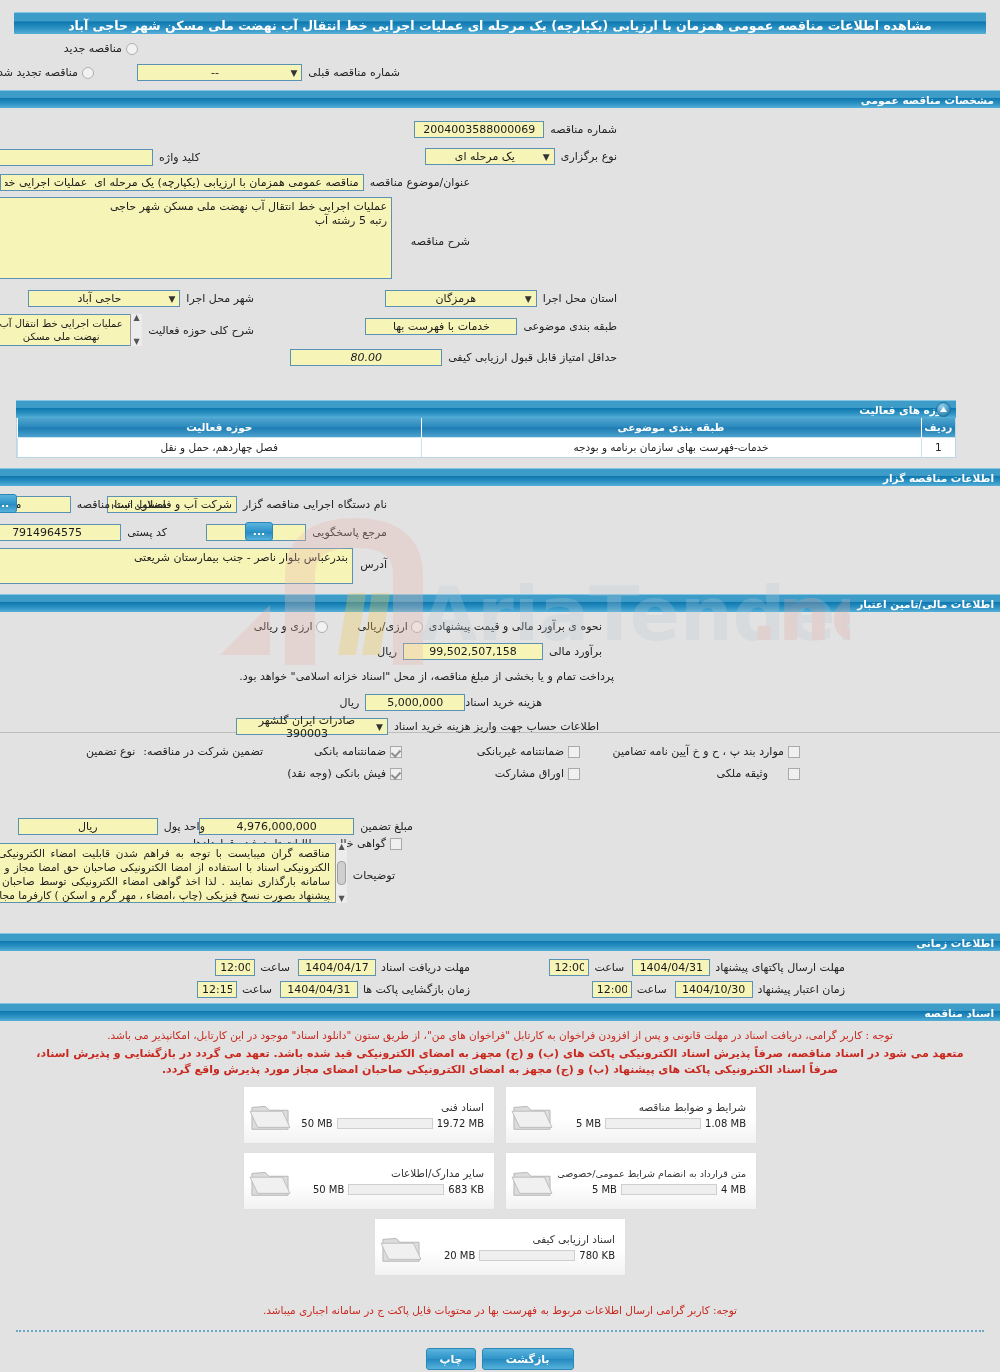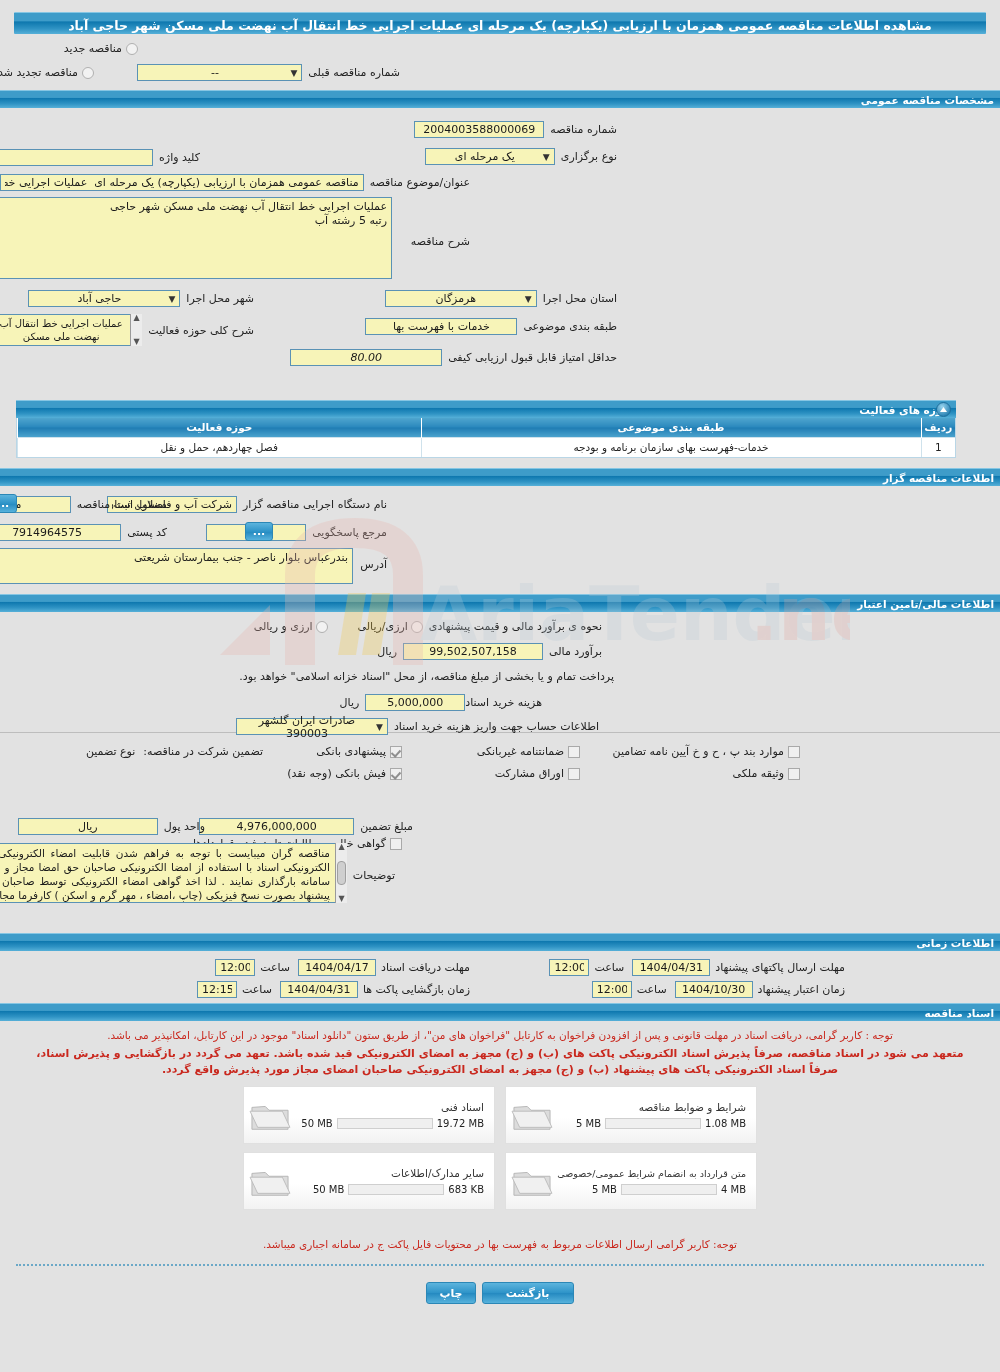--- a/index.html
+++ b/index.html
@@ -402,21 +402,21 @@
 <div style="border-top:1px solid #bdbdbd;margin:0 0 0 0;"></div>
 <div style="position:relative;height:200px;">
 
   <div style="position:absolute;right:737px;top:12px;" class="row">
     <span class="lbl">تضمین شرکت در مناقصه:</span>
     <span class="lbl" style="margin-right:8px;">نوع تضمین</span>
   </div>
 
   <div style="position:absolute;right:598px;top:12px;" class="row">
     <span class="cb on"></span>
-    <span class="lbl" style="margin-right:4px;">پیشنهادی بانکی</span>
+    <span class="lbl" style="margin-right:4px;">ضمانتنامه بانکی</span>
   </div>
 
   <div style="position:absolute;right:420px;top:12px;" class="row">
     <span class="cb"></span>
     <span class="lbl" style="margin-right:4px;">ضمانتنامه غیربانکی</span>
   </div>
 
   <div style="position:absolute;right:200px;top:12px;" class="row">
     <span class="cb"></span>
     <span class="lbl" style="margin-right:4px;">موارد بند پ ، ح و خ آیین نامه تضامین</span>
@@ -427,21 +427,21 @@
     <span class="lbl" style="margin-right:4px;">فیش بانکی (وجه نقد)</span>
   </div>
 
   <div style="position:absolute;right:420px;top:34px;" class="row">
     <span class="cb"></span>
     <span class="lbl" style="margin-right:4px;">اوراق مشارکت</span>
   </div>
 
   <div style="position:absolute;right:200px;top:34px;" class="row">
     <span class="cb"></span>
-    <span class="lbl" style="margin-right:4px;">وثیقه ملکی</span>
+    <span class="lbl" style="margin-right:20px;">وثیقه ملکی</span>
   </div>
 
   <div style="position:absolute;right:598px;top:56px;margin-top:48px;" class="row">
     <span class="cb"></span>
     <span class="lbl" style="margin-right:4px;">گواهی خالص مطالبات تایید شده قراردادها</span>
   </div>
 
   <div style="position:absolute;right:587px;top:85px;" class="row">
     <span class="lbl">مبلغ تضمین</span>
     <input class="fld ltr" style="width: 155px; margin-right: 6px; text-align: center;" readonly="" value="4,976,000,000">
@@ -557,20 +557,34 @@
         <span class="bar-outer"><span class="bar-inner" style="width: 2%;"></span></span>
         <span class="msize">683 KB</span>
       </div>
     </div>
     <svg class="folder" viewBox="0 0 46 40">
       <path d="M4 12 L4 35 L42 35 L42 15 L22 15 L18 11 Z" fill="#dcdcdc" stroke="#b5b5b5"></path>
       <path d="M2 16 L10 33 L44 33 L36 16 Z" fill="#f0f0f0" stroke="#bdbdbd"></path>
     </svg>
   </div>
 
+  <div class="card" style="margin-right:auto;margin-left:auto;">
+    <div class="ftxt">
+      <div class="fname">اسناد ارزیابی کیفی</div>
+      <div class="meter">
+        <span class="msize">20 MB</span>
+        <span class="bar-outer"><span class="bar-inner" style="width: 4%;"></span></span>
+        <span class="msize">780 KB</span>
+      </div>
+    </div>
+    <svg class="folder" viewBox="0 0 46 40">
+      <path d="M4 12 L4 35 L42 35 L42 15 L22 15 L18 11 Z" fill="#dcdcdc" stroke="#b5b5b5"></path>
+      <path d="M2 16 L10 33 L44 33 L36 16 Z" fill="#f0f0f0" stroke="#bdbdbd"></path>
+    </svg>
+  </div>
 </div>
 
 <div class="note-red" style="margin-top:26px;">توجه: کاربر گرامی ارسال اطلاعات مربوط به فهرست بها در محتویات فایل پاکت ج در سامانه اجباری میباشد.</div>
 
 <div class="dotted"></div>
 
 <div class="btnrow">
   <div class="btn wide">
     <span>بازگشت</span>
   </div>

